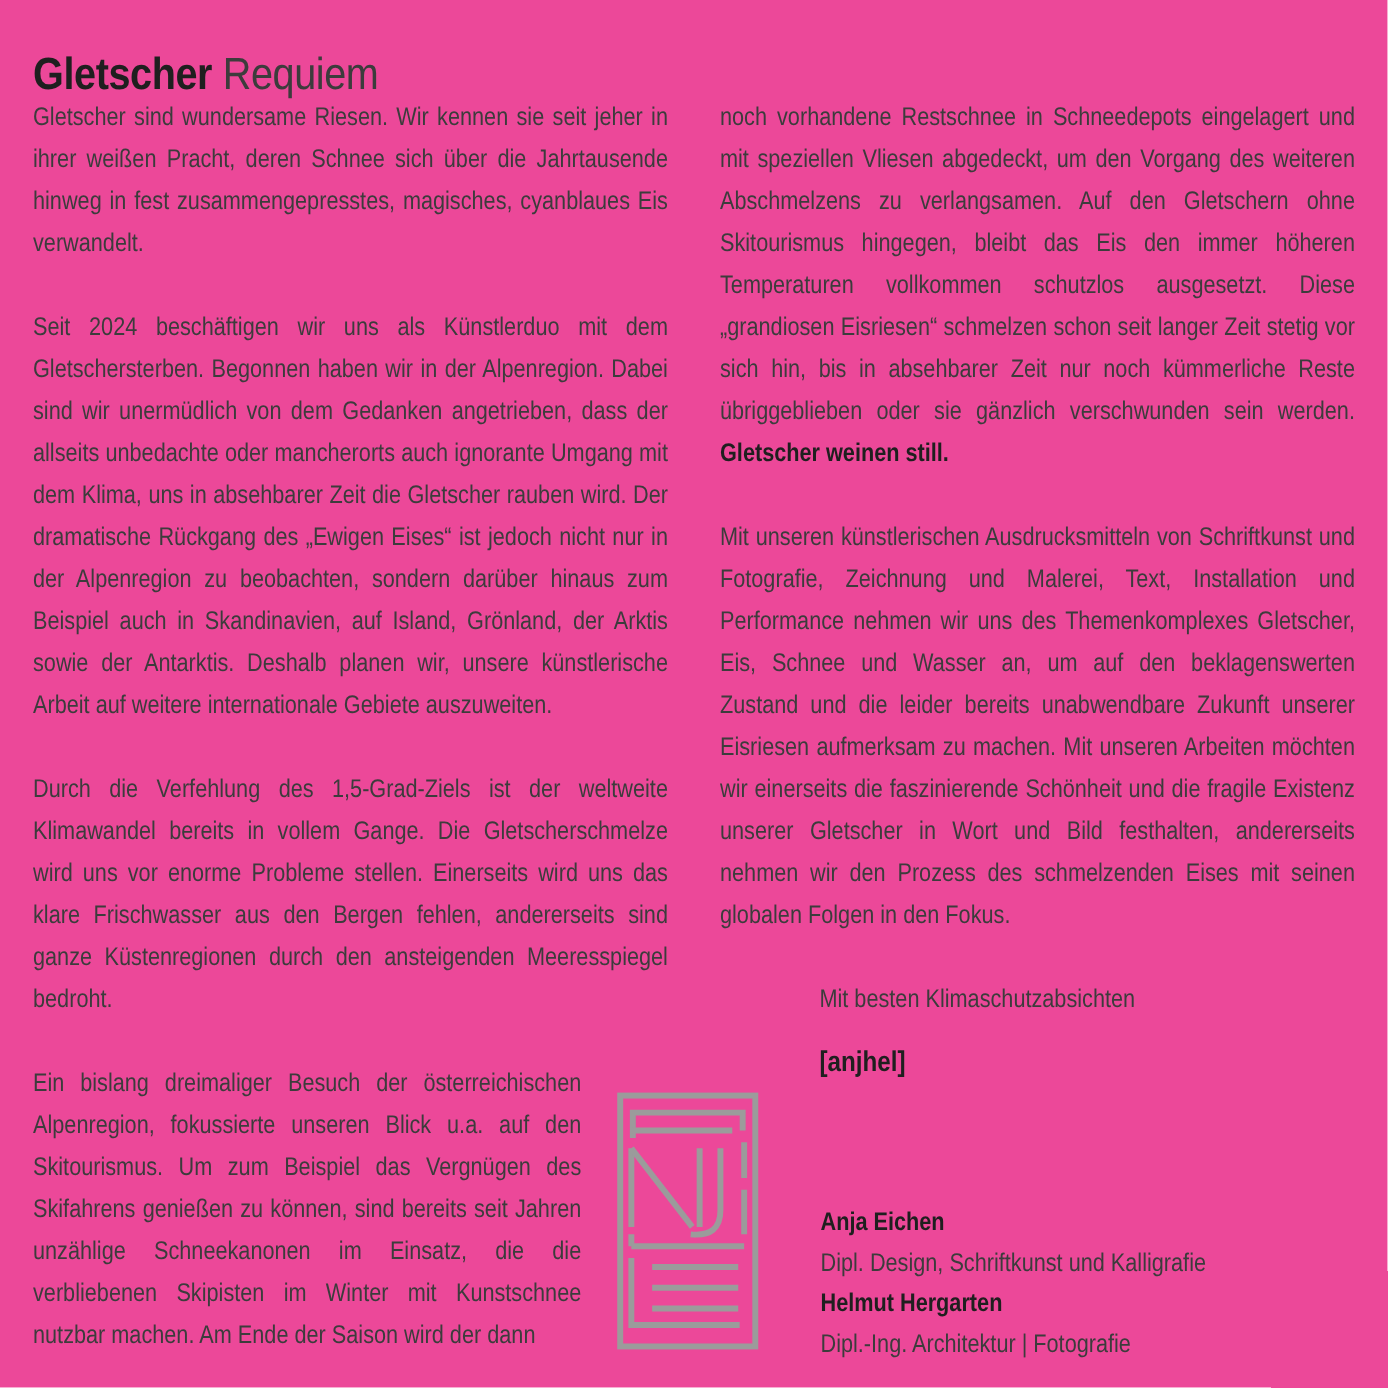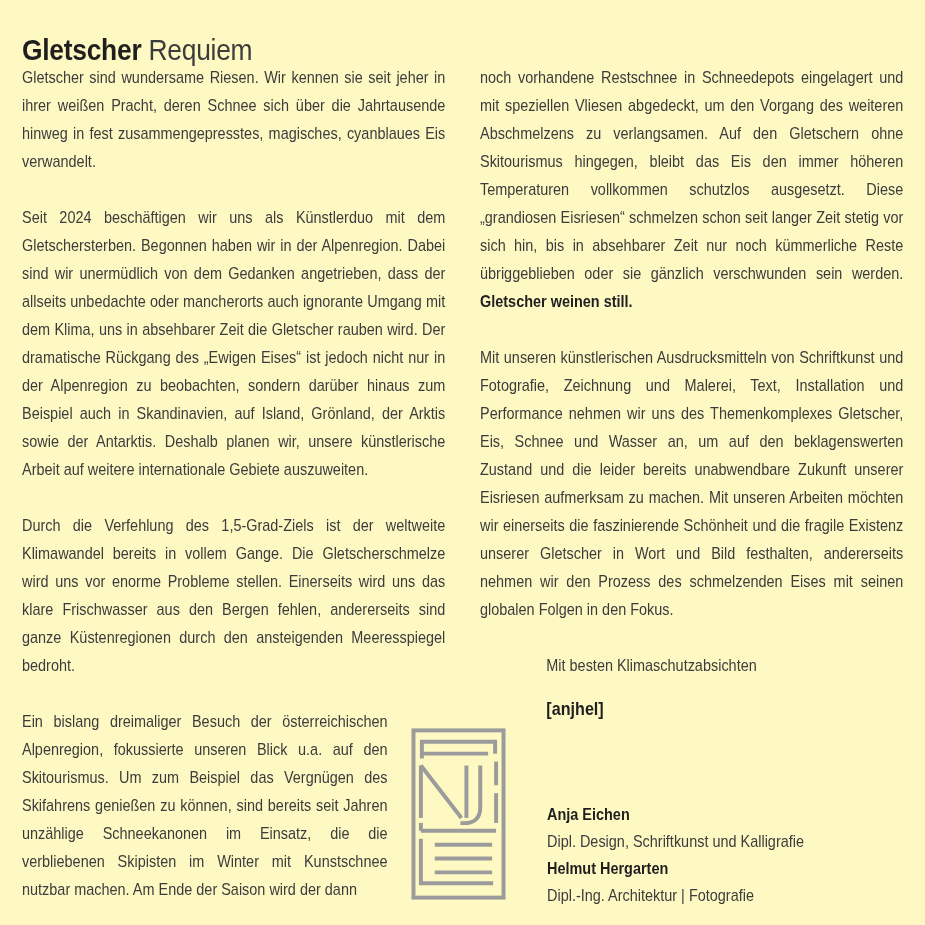--- a/index.html
+++ b/index.html
@@ -1,19 +1,19 @@
 <!DOCTYPE html>
 <html lang="de"><head>
 <meta charset="utf-8">
 <style>
   html,body{margin:0;padding:0;background:#ffffff;}
   #page{
     position:relative;
     width:925px;height:925px;
-    background:#fef9c3;
+    background:#ec4899;
     overflow:hidden;
     font-family:"Liberation Sans","DejaVu Sans",sans-serif;
     color:#3c3c3c;
   }
   
   .title{
     position:absolute;left:22px;top:12px;
     font-size:30px;line-height:36px;color:#3c3c3c;
     white-space:nowrap;
     transform:scaleX(0.88);transform-origin:left top;

